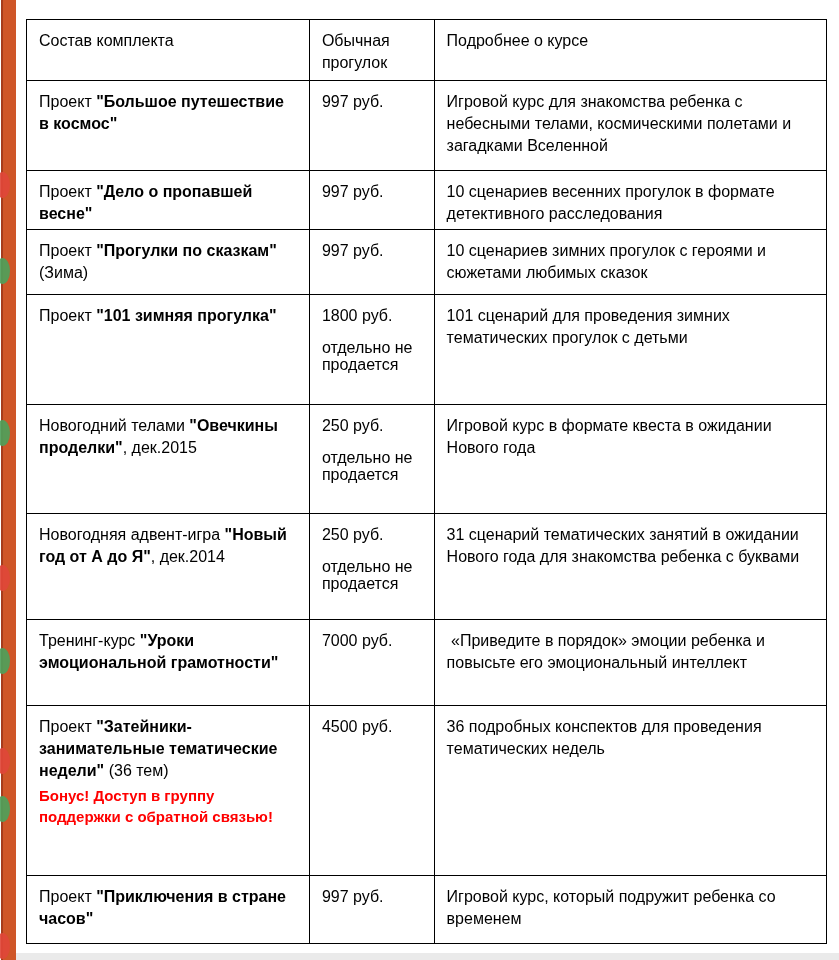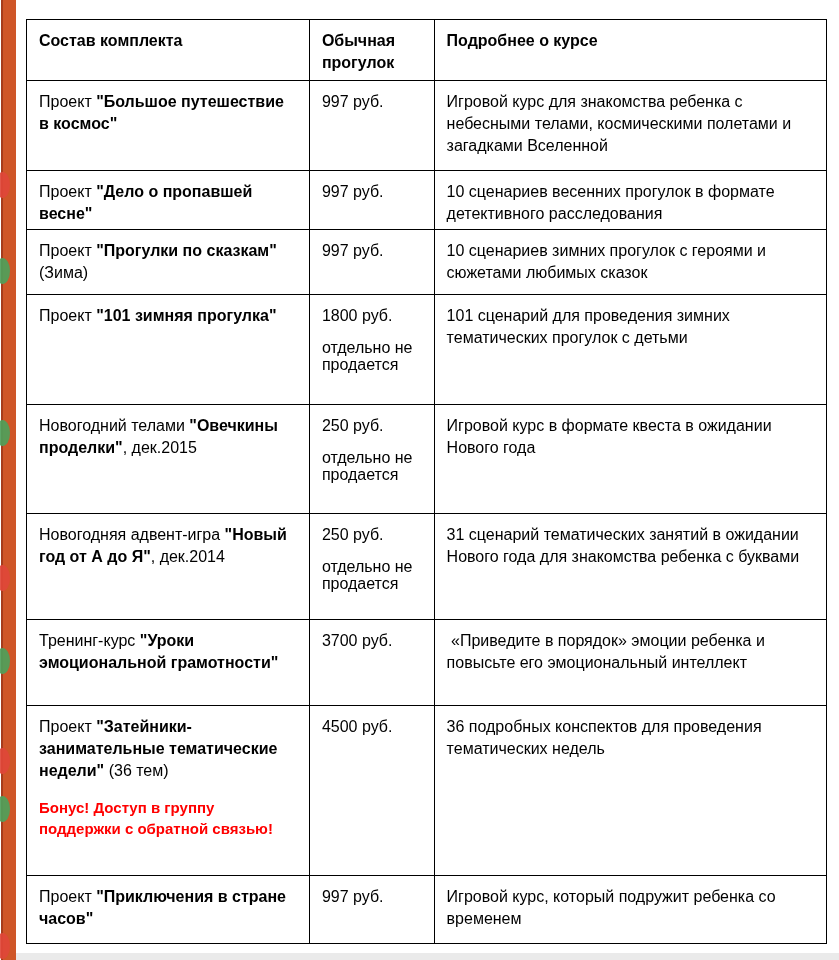--- a/index.html
+++ b/index.html
@@ -33,25 +33,25 @@
     border-collapse:collapse;table-layout:fixed;
     font-size:16px;line-height:22px;
   }
   td,th{
     border:1px solid var(--border);
     vertical-align:top;text-align:left;
     padding:10px 12px 4px 12px;
     overflow:hidden;
   }
   thead tr{height:61px;}
-  th{font-weight:bold;}
+  th{font-weight:normal;}
   p{margin:0;}
   p.price{margin-bottom:12px;}
   p.note{font-size:16px;line-height:17px;}
-  p.bonus{margin-top:15px;font-weight:bold;font-size:15px;line-height:21px;color:var(--bonus);}
+  p.bonus{margin-top:3px;font-weight:bold;font-size:15px;line-height:21px;color:var(--bonus);}
 </style>
 </head>
 <body>
 
 <div class="bg-strip">
   <span class="orn red" style="top:172px"></span>
   <span class="orn green" style="top:258px"></span>
   <span class="orn green" style="top:420px"></span>
   <span class="orn red" style="top:565px"></span>
   <span class="orn green" style="top:648px"></span>
@@ -138,21 +138,21 @@
         </td>
         <td>
           <p>31 сценарий тематических занятий в ожидании Нового года для знакомства ребенка с буквами</p>
         </td>
       </tr>
       <tr style="height: 86px;">
         <td>
           <p class="name"><span>Тренинг-курс </span><b>"Уроки эмоциональной грамотности"</b></p>
         </td>
         <td>
-          <p class="price">3700 руб.</p>
+          <p class="price">7000 руб.</p>
         </td>
         <td>
           <p>&nbsp;«Приведите в порядок» эмоции ребенка и повысьте его эмоциональный интеллект</p>
         </td>
       </tr>
       <tr style="height: 170px;">
         <td>
           <p class="name"><span>Проект </span><b>"Затейники-занимательные тематические недели"</b><span> (36 тем)</span></p>
           <p class="bonus">Бонус! Доступ в группу поддержки с обратной связью!</p>
         </td>

